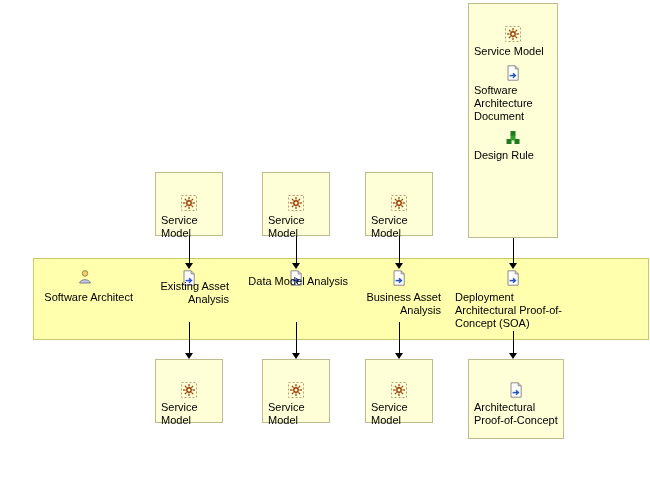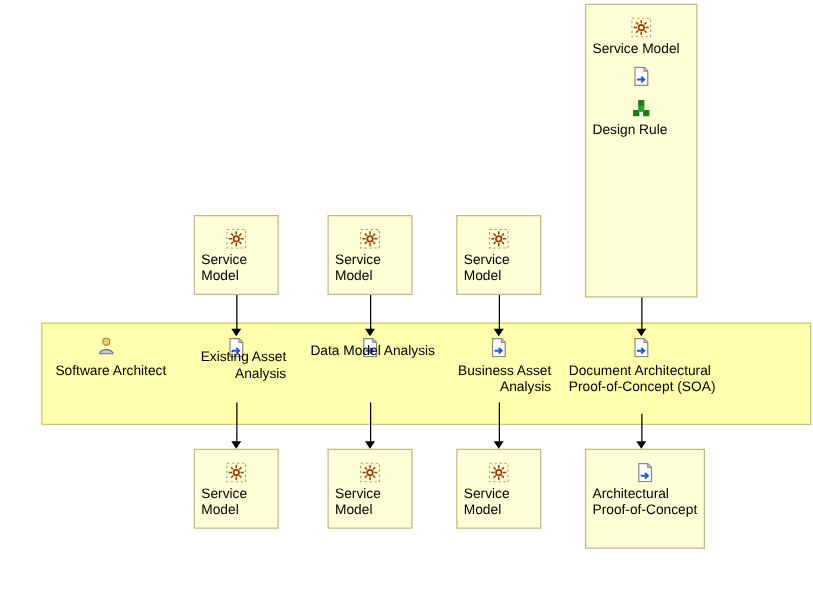--- a/index.html
+++ b/index.html
@@ -19,21 +19,21 @@
     left: 33px; top: 258px; width: 616px; height: 82px;
     background: var(--band-bg, #ffffae);
     border: 1px solid var(--band-border, #c8c86e);
   }
   .box {
     position: absolute;
     background: var(--box-bg, #ffffd7);
     border: 1px solid var(--box-border, #bcbc8c);
     display: flex;
     flex-direction: column;
-    padding: 10px 5px;
+    padding: 22px 5px;
   }
   .box .item { display: flex; flex-direction: column; margin-bottom: 7px; }
   .box .item:last-child { margin-bottom: 0; }
   .box .ic { align-self: center; margin-bottom: 3px; }
   .lbl { line-height: 13px; text-align: left; }
   .node-ic { position: absolute; width: 16px; height: 16px; }
   .node-lbl { position: absolute; line-height: 13px; text-align: right; }
   .node-lbl.left { text-align: left; }
   .ic svg, .node-ic svg { display: block; }
   .aline { position: absolute; width: 1px; background: var(--arrow, #000); }
@@ -127,20 +127,21 @@
           </svg>
         </span>
       <div class="lbl">Service Model</div>
     </div>
     <div class="item">
       <span class="ic">
           <svg width="16" height="16">
             <use href="#sym-page-arrow"></use>
           </svg>
         </span>
+      <div class="lbl">Software Architecture Document</div>
     </div>
     <div class="item">
       <span class="ic">
           <svg width="16" height="16">
             <use href="#sym-design-model"></use>
           </svg>
         </span>
       <div class="lbl">Design Rule</div>
     </div>
   </div>
@@ -180,21 +181,21 @@
       </span>
     <div class="node-lbl" style="left:357px;top:291px;width:84px">Business Asset Analysis</div>
   </div>
 
   <div>
     <span class="node-ic" style="left:505px;top:270px">
         <svg width="16" height="16">
           <use href="#sym-page-arrow"></use>
         </svg>
       </span>
-    <div class="node-lbl left" style="left:455px;top:291px;width:120px">Document Architectural Proof-of-Concept (SOA)</div>
+    <div class="node-lbl left" style="left:455px;top:291px;width:120px">Deployment Architectural Proof-of-Concept (SOA)</div>
   </div>
 
   <div class="box" style="left:155px;top:359px;width:68px;height:64px">
     <div class="item">
       <span class="ic">
           <svg width="16" height="16">
             <use href="#sym-service-model"></use>
           </svg>
         </span>
       <div class="lbl">Service Model</div>

